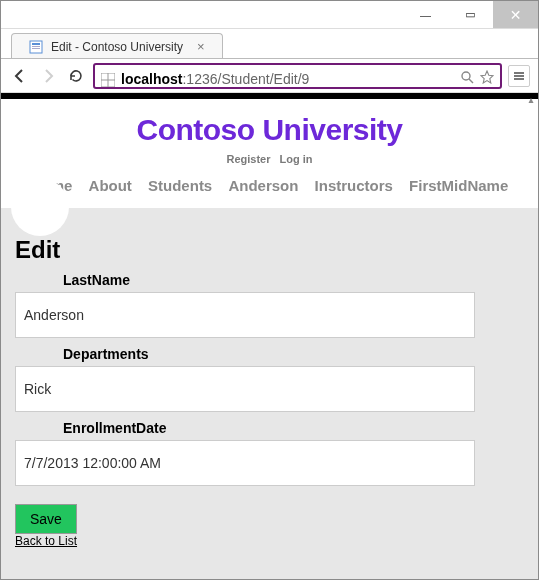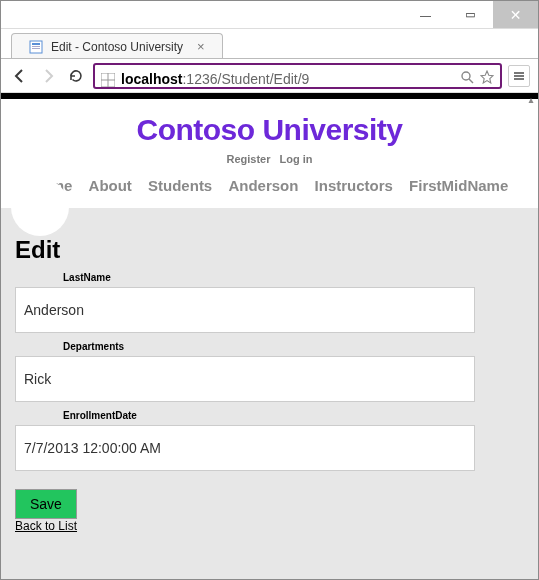--- a/index.html
+++ b/index.html
@@ -34,21 +34,21 @@
   .masthead h1 { color: #6d28d9; font-weight: 600; font-size: 30px; letter-spacing: -0.5px; }
   .authlinks { color: #7a7a7a; font-size: 11px; font-weight: 600; margin-top: 6px; }
   .authlinks span { margin: 16px 3px; }
   .navlinks { color: #8a8a8a; font-weight: 700; font-size: 15px; margin-top: 12px; padding-bottom: 8px; }
   .navlinks span { margin: 0 6px; }
 
   .greyzone { background: #e7e7e7; padding: 28px 14px 14px; position: relative; min-height: 380px; }
   .notch { width: 58px; height: 58px; background: #fff; border-radius: 50%; position: absolute; left: 10px; top: -30px; }
 
   h2.edit { font-size: 24px; font-weight: 700; color: #000; margin-bottom: 8px; }
-  .fieldlabel { font-weight: 700; font-size: 10px; color: #000; margin-top: 8px; margin-bottom: 4px; padding-left: 48px; }
+  .fieldlabel { font-weight: 700; font-size: 14px; color: #000; margin-top: 8px; margin-bottom: 4px; padding-left: 48px; }
   .textinput { width: 100%; max-width: 460px; height: 46px; border: 1px solid #ccc; padding: 0 8px; font-size: 14px; color: #333; background: #fff; display: flex; align-items: center; }
   .savebtn { margin-top: 18px; height: 30px; padding: 0 14px; background: #22c55e; border: 1px solid #999; font-size: 14px; color: #000; display: inline-flex; align-items: center; cursor: pointer; }
   .backlink { font-size: 12px; }
   .backlink a { color: #000; text-decoration: underline; }
 
   .scrollind { position: absolute; right: 2px; top: 0; width: 10px; height: 100%; }
   .scrollind .up, .scrollind .down { width: 10px; height: 12px; color: #888; font-size: 10px; display: flex; align-items: center; justify-content: center; }
   .scrollind .down { position: absolute; bottom: 0; }
 </style>
 </head>

